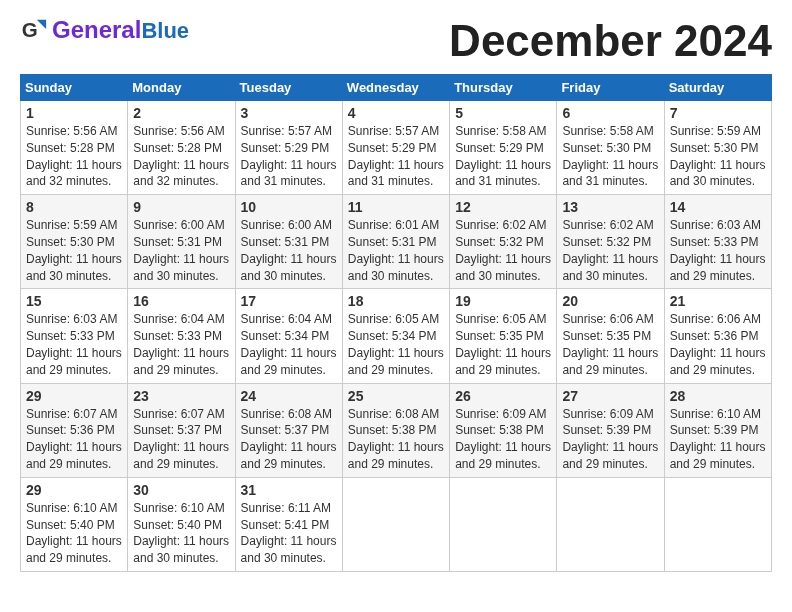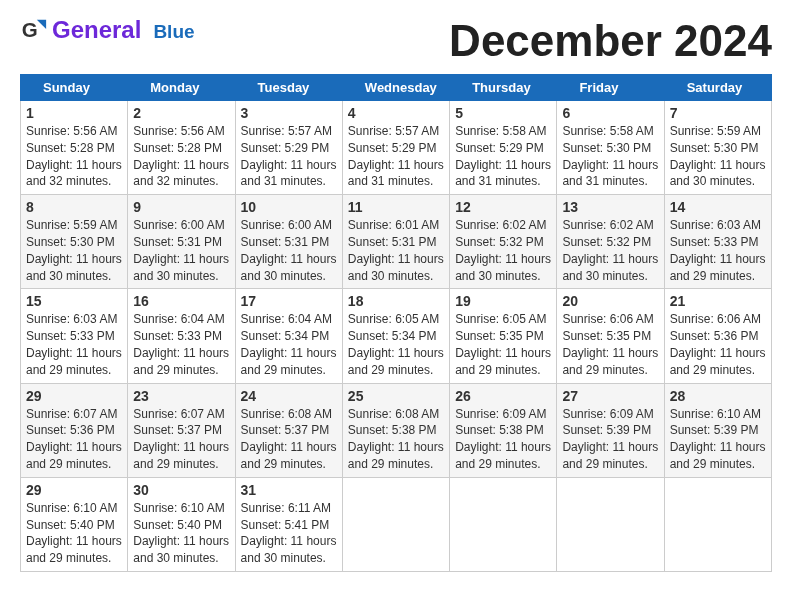--- a/index.html
+++ b/index.html
@@ -20,24 +20,23 @@
       display: flex;
       align-items: center;
       gap: 4px;
     }
     .logo-text-general {
       font-size: 24px;
       font-weight: bold;
       color: #6d28d9;
     }
     .logo-text-blue {
-      font-size: 19px;
+      font-size: 22px;
       font-weight: bold;
       color: #1a6bba;
-      padding-left: 12px;
     }
     .logo-icon {
       width: 28px;
       height: 28px;
     }
     .title-section {
       text-align: right;
     }
     .month-title {
       font-size: 44px;
@@ -50,21 +49,21 @@
     }
     .calendar-table {
       width: 100%;
       border-collapse: collapse;
       table-layout: fixed;
     }
     .calendar-table th {
       background-color: #1a6bba;
       color: #fff;
       text-align: left;
-      padding: 5px 22px;
+      padding: 5px 4px;
       font-size: 13px;
       font-weight: bold;
       border: 1px solid #1a6bba;
     }
     .calendar-table td {
       border: 1px solid #ccc;
       vertical-align: top;
       padding: 4px 5px;
       font-size: 10.5px;
       color: #333;

